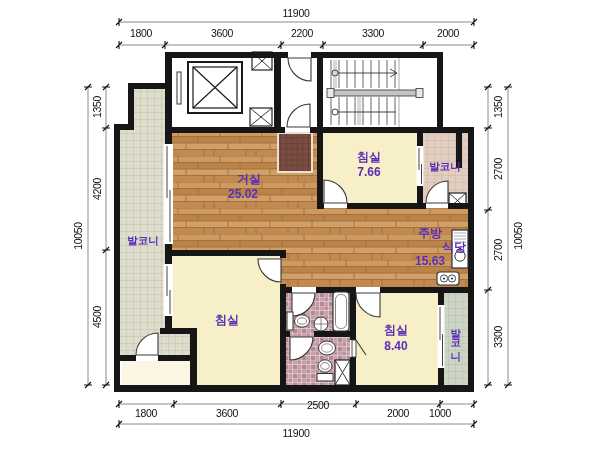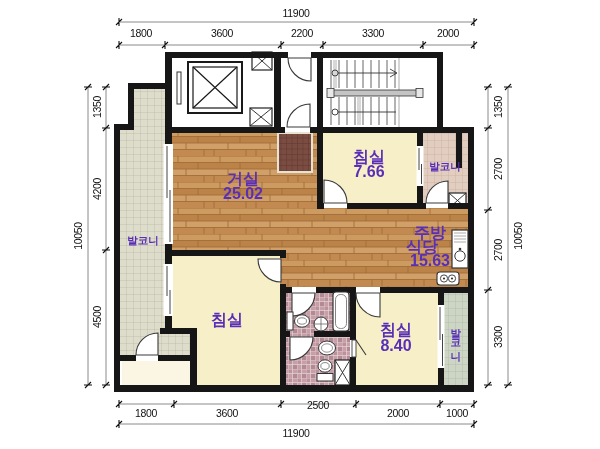--- a/index.html
+++ b/index.html
@@ -1,20 +1,20 @@
 <!DOCTYPE html>
 <html><head>
 <meta charset="utf-8">
 <style>
   html,body{margin:0;padding:0;background:#fff;}
   .stage{position:relative;width:600px;height:449px;background:#ffffff;overflow:hidden;
          font-family:"Liberation Sans",sans-serif;text-align:right;}
   .stage svg{position:absolute;left:0;top:0;}
   .lbl{position:absolute;transform:translate(-50%,-50%);color:#5a2fb8;font-weight:bold;
-       font-size:16px;white-space:nowrap;line-height:1;}
+       font-size:12px;white-space:nowrap;line-height:1;}
   .lbl.small{font-size:10.5px;}
   .lbl.vert{writing-mode:vertical-rl;text-orientation:upright;font-size:10.5px;letter-spacing:1px;}
   .dim{position:absolute;transform:translate(-50%,-50%);font-size:10.5px;color:#111;
        letter-spacing:-0.3px;white-space:nowrap;font-weight:500;line-height:1;}
   .dim.vert{transform:translate(-50%,-50%) rotate(-90deg);}
 </style>
 </head>
 <body>
 
 <div class="stage">
@@ -217,44 +217,44 @@
 <span class="dim" style="left:141px;top:33px">1800</span>
 <span class="dim" style="left:222px;top:33px">3600</span>
 <span class="dim" style="left:302px;top:33px">2200</span>
 <span class="dim" style="left:373px;top:33px">3300</span>
 <span class="dim" style="left:448px;top:33px">2000</span>
 
 <span class="dim" style="left:146px;top:413px">1800</span>
 <span class="dim" style="left:227px;top:413px">3600</span>
 <span class="dim" style="left:318px;top:405px">2500</span>
 <span class="dim" style="left:398px;top:413px">2000</span>
-<span class="dim" style="left:457px;top:413px">1000</span>
+<span class="dim" style="left:440px;top:413px">1000</span>
 <span class="dim" style="left:296px;top:433px">11900</span>
 
 <span class="dim vert" style="left:97px;top:107px">1350</span>
 <span class="dim vert" style="left:97px;top:189px">4200</span>
 <span class="dim vert" style="left:97px;top:317px">4500</span>
 <span class="dim vert" style="left:78px;top:236px">10050</span>
 
 <span class="dim vert" style="left:498px;top:107px">1350</span>
 <span class="dim vert" style="left:498px;top:169px">2700</span>
 <span class="dim vert" style="left:498px;top:250px">2700</span>
 <span class="dim vert" style="left:498px;top:337px">3300</span>
 <span class="dim vert" style="left:518px;top:236px">10050</span>
 
-<span class="lbl" style="left:243px;top:179px">거실</span>
+<span class="lbl" style="left:249px;top:179px">거실</span>
 <span class="lbl" style="left:243px;top:194px">25.02</span>
 
 <span class="lbl" style="left:369px;top:157px">침실</span>
 <span class="lbl" style="left:369px;top:172px">7.66</span>
 
 <span class="lbl small" style="left:445px;top:166px">발코니</span>
 
 <span class="lbl" style="left:430px;top:233px">주방</span>
-<span class="lbl" style="left:422px;top:247px">식당</span>
+<span class="lbl" style="left:454px;top:247px">식당</span>
 <span class="lbl" style="left:430px;top:261px">15.63</span>
 
 <span class="lbl" style="left:227px;top:320px">침실</span>
 
 <span class="lbl" style="left:396px;top:330px">침실</span>
 <span class="lbl" style="left:396px;top:346px">8.40</span>
 
 <span class="lbl small" style="left:143px;top:240px">발코니</span>
 
 <span class="lbl vert" style="left:456px;top:337px">발코니</span>

